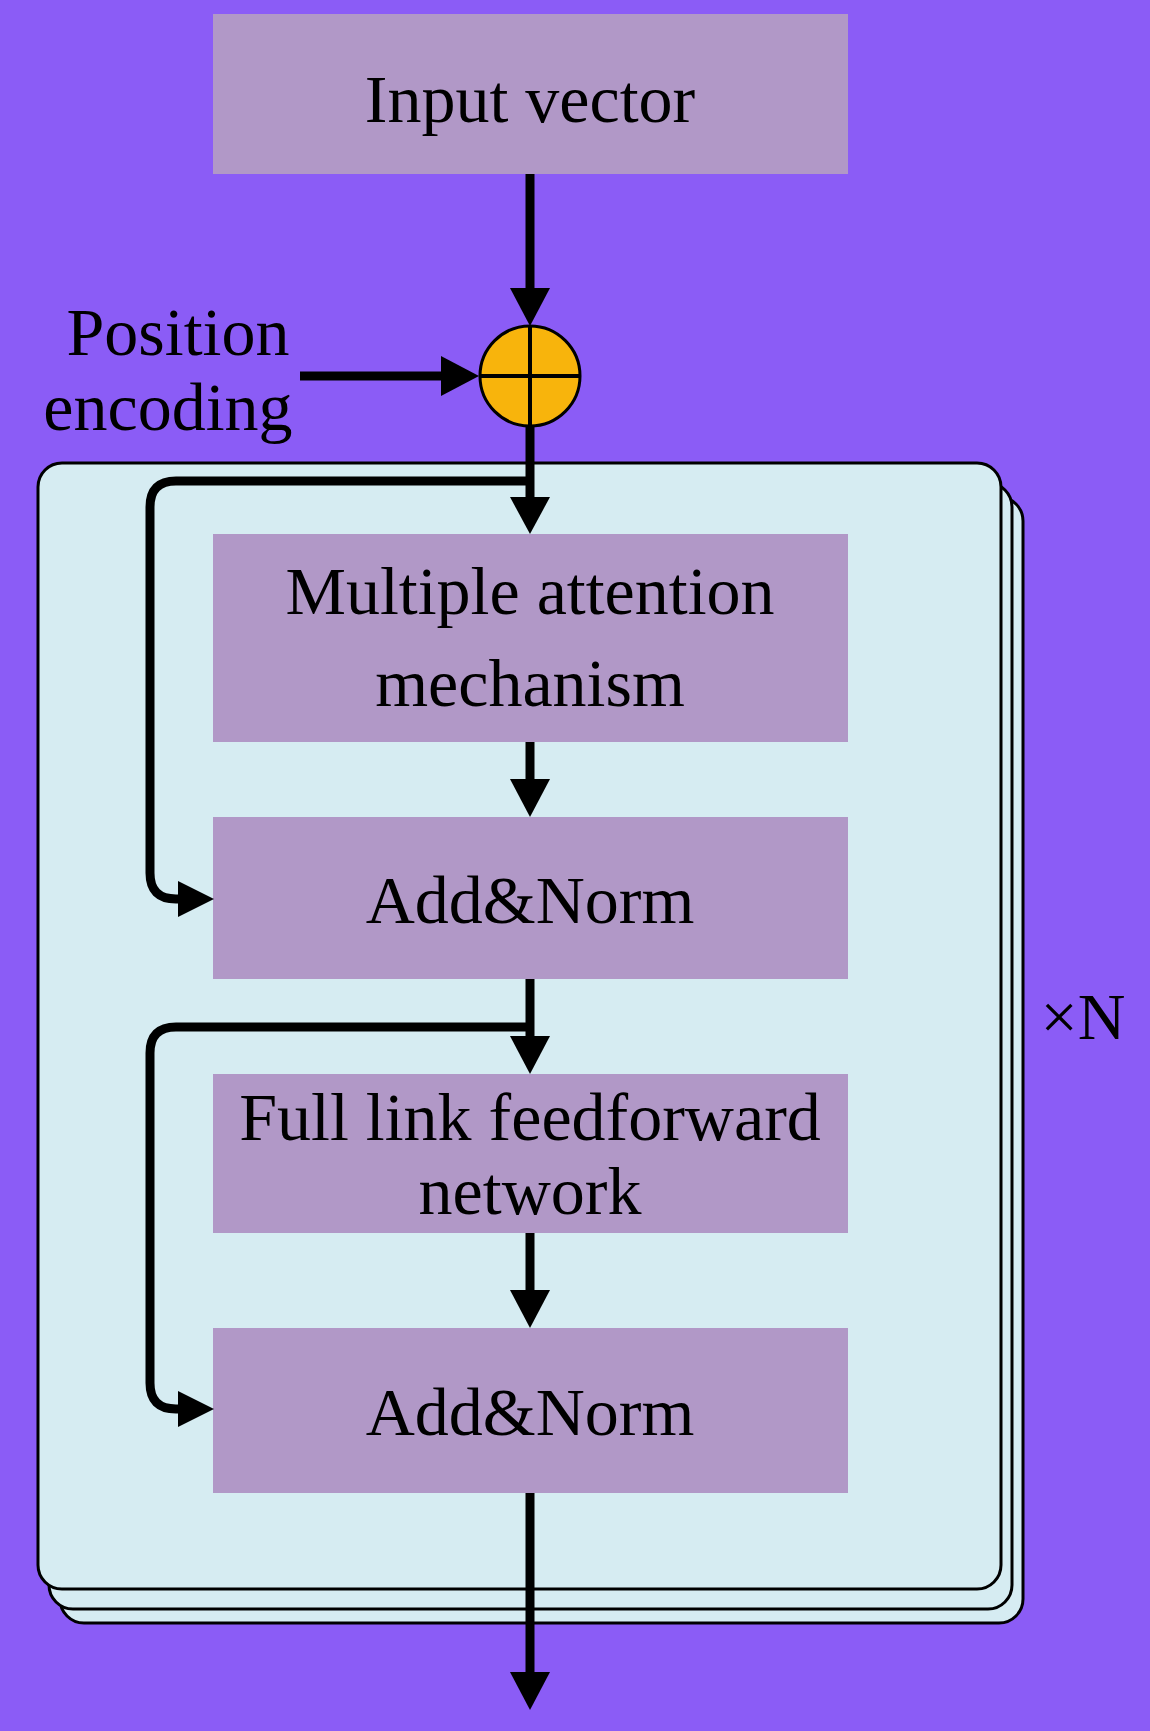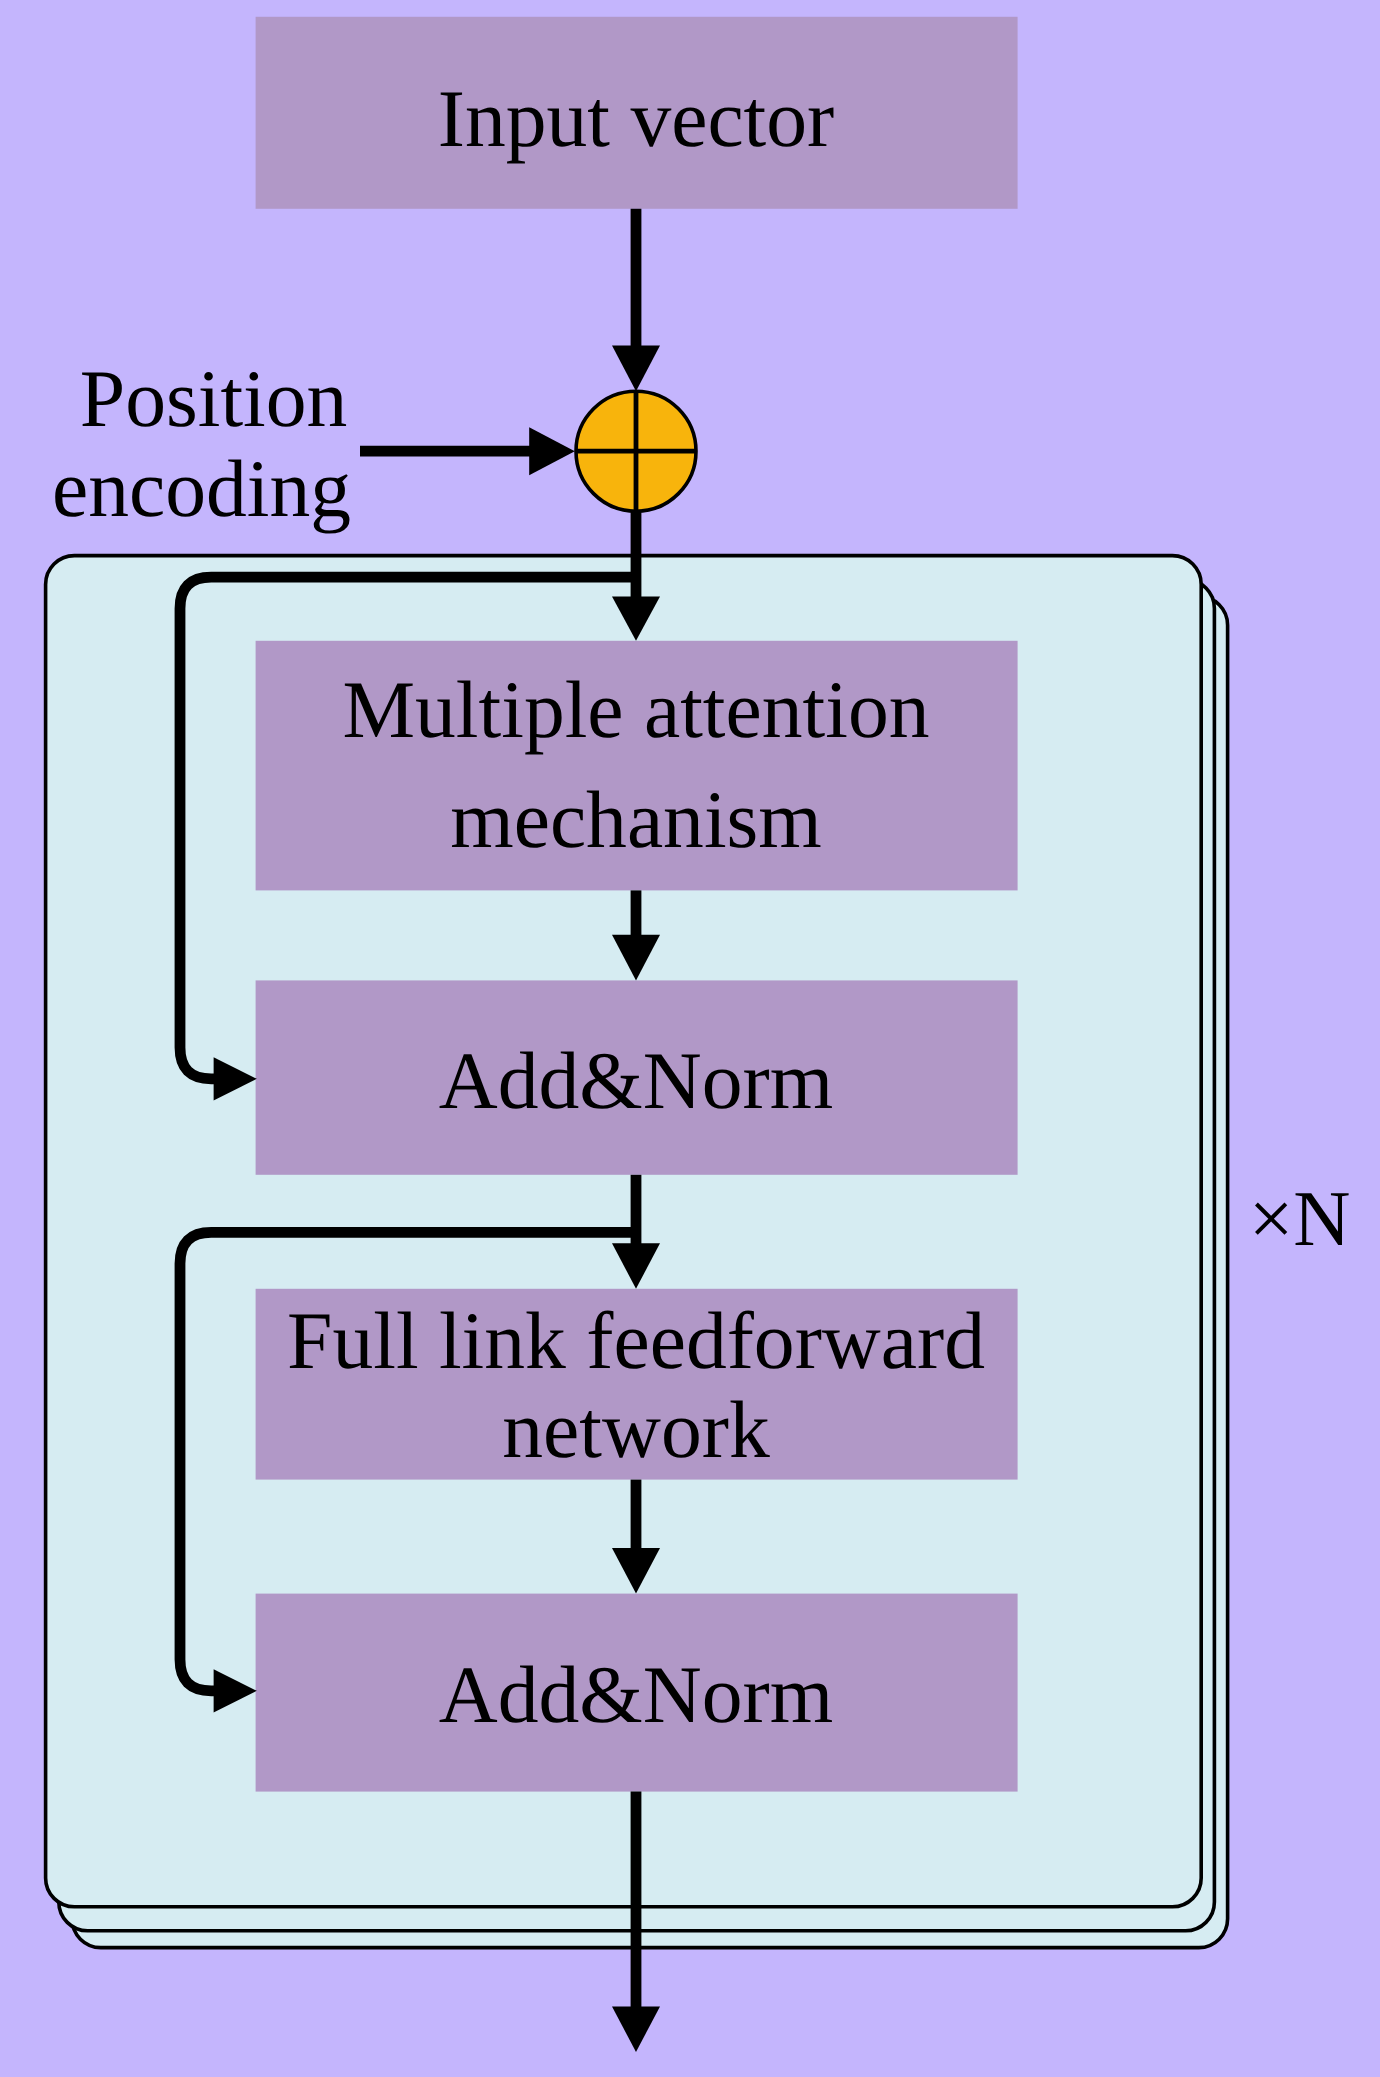--- a/index.html
+++ b/index.html
@@ -1,16 +1,16 @@
 <!DOCTYPE html>
 <html><head>
 <meta charset="utf-8">
 <style>
   html, body { margin: 0; padding: 0; background: #ffffff; }
-  .stage { width: 1150px; height: 1731px; position: relative; background: #c4b5fd; }
+  .stage { width: 1150px; height: 1731px; position: relative; background: #8b5cf6; }
   svg { display: block; }
   .container-layer { stroke: #000000; stroke-width: 3; }
   .node-rect { stroke: none; }
   .adder-circle { stroke: #000000; stroke-width: 3; }
   .cross-line { stroke: #000000; stroke-width: 4; fill: none; }
   .connector { fill: none; stroke: #000000; stroke-width: 9; stroke-linejoin: round; }
   .arrowhead { fill: #000000; stroke: none; }
   .label {
     font-family: "Liberation Serif", "DejaVu Serif", serif;
     font-size: 68px;

